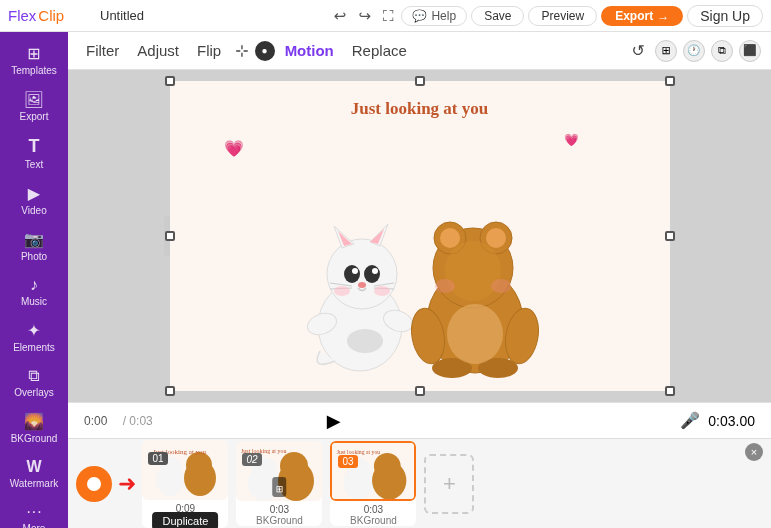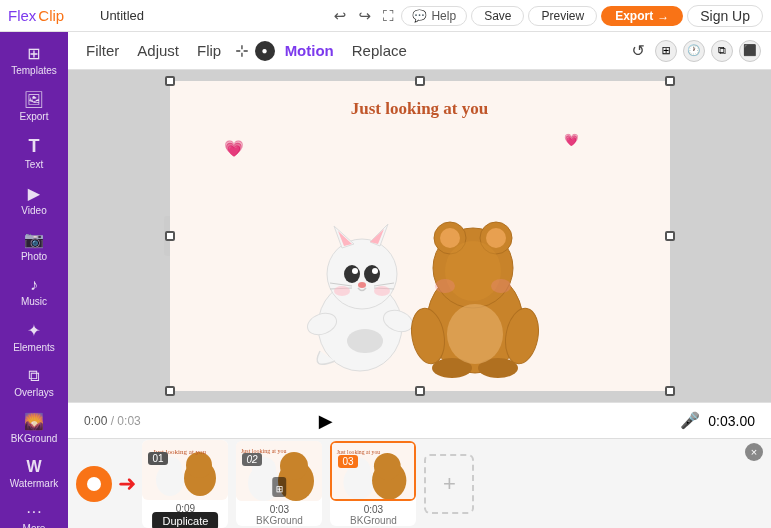--- a/index.html
+++ b/index.html
@@ -271,21 +271,21 @@
         <div class="handle tm"></div>
         <div class="handle bm"></div>
         <div class="handle ml"></div>
         <div class="handle mr"></div>
       </div>
     </div>
 
     <div class="canvas-controls">
       <span class="time-display">
         <span>0:00</span>
-        <span style="color:#999;">/ 0:03</span>
+        <span style="color:#999;margin-left:12px;">/ 0:03</span>
       </span>
       <span class="play-btn">▶</span>
       <span class="mic-icon">🎤</span>
       <span class="duration-display">0:03.00</span>
     </div>
 
     <div class="timeline">
       <div class="timeline-close">
         <span>×</span>
       </div>

